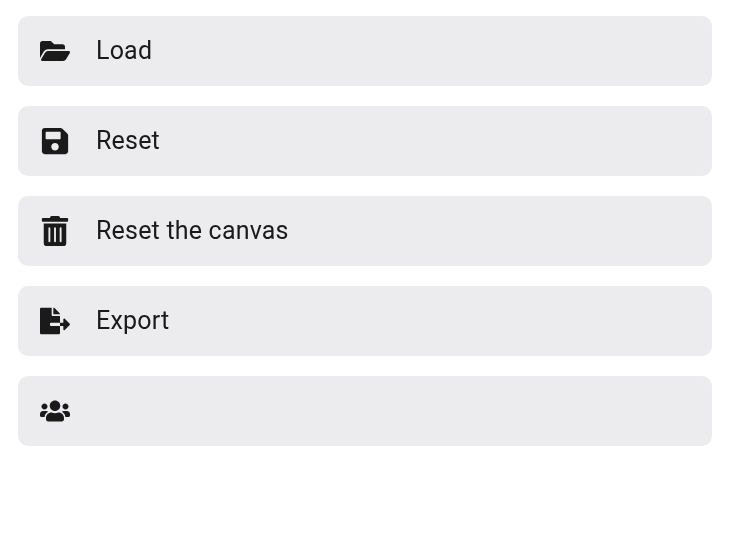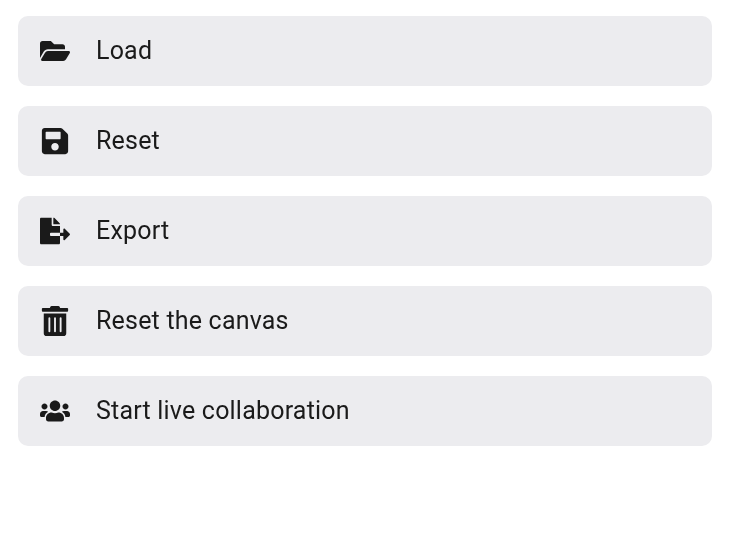--- a/index.html
+++ b/index.html
@@ -66,38 +66,37 @@
     <span class="icon">
       <svg viewBox="0 0 448 512">
           <path d="M433.941 129.941l-83.882-83.882A48 48 0 0 0 316.118 32H48C21.49 32 0 53.49 0 80v352c0 26.51 21.49 48 48 48h352c26.51 0 48-21.49 48-48V163.882a48 48 0 0 0-14.059-33.941zM224 416c-35.346 0-64-28.654-64-64 0-35.346 28.654-64 64-64s64 28.654 64 64c0 35.346-28.654 64-64 64zm96-304.52V212c0 6.627-5.373 12-12 12H76c-6.627 0-12-5.373-12-12V108c0-6.627 5.373-12 12-12h228.52c3.183 0 6.235 1.264 8.485 3.515l3.48 3.48A11.996 11.996 0 0 1 320 111.48z"></path>
         </svg>
     </span>
     <span class="label">Reset</span>
   </div>
 
   <div class="menu-item">
     <span class="icon">
+      <svg viewBox="0 0 448 512">
+          <path d="M32 464a48 48 0 0 0 48 48h288a48 48 0 0 0 48-48V128H32zm272-256a16 16 0 0 1 32 0v224a16 16 0 0 1-32 0zm-96 0a16 16 0 0 1 32 0v224a16 16 0 0 1-32 0zm-96 0a16 16 0 0 1 32 0v224a16 16 0 0 1-32 0zM432 32H312l-9.4-18.7A24 24 0 0 0 281.1 0H166.8a23.72 23.72 0 0 0-21.4 13.3L136 32H16A16 16 0 0 0 0 48v32a16 16 0 0 0 16 16h416a16 16 0 0 0 16-16V48a16 16 0 0 0-16-16z"></path>
+        </svg>
+    </span>
+    <span class="label">Reset the canvas</span>
+  </div>
+
+  <div class="menu-item">
+    <span class="icon">
       <svg viewBox="0 0 576 512">
           <path d="M384 121.9c0-6.3-2.5-12.4-7-16.9L279.1 7c-4.5-4.5-10.6-7-17-7H256v128h128zM571 308l-95.7-96.4c-10.1-10.1-27.4-3-27.4 11.3V288h-64v64h64v65.2c0 14.3 17.3 21.4 27.4 11.3L571 332c6.6-6.6 6.6-17.4 0-24zm-379 28v-32c0-8.8 7.2-16 16-16h176V160H248c-13.2 0-24-10.8-24-24V0H24C10.7 0 0 10.7 0 24v464c0 13.3 10.7 24 24 24h336c13.3 0 24-10.7 24-24V352H208c-8.8 0-16-7.2-16-16z"></path>
         </svg>
     </span>
     <span class="label">Export</span>
   </div>
 
   <div class="menu-item">
     <span class="icon">
-      <svg viewBox="0 0 448 512">
-          <path d="M32 464a48 48 0 0 0 48 48h288a48 48 0 0 0 48-48V128H32zm272-256a16 16 0 0 1 32 0v224a16 16 0 0 1-32 0zm-96 0a16 16 0 0 1 32 0v224a16 16 0 0 1-32 0zm-96 0a16 16 0 0 1 32 0v224a16 16 0 0 1-32 0zM432 32H312l-9.4-18.7A24 24 0 0 0 281.1 0H166.8a23.72 23.72 0 0 0-21.4 13.3L136 32H16A16 16 0 0 0 0 48v32a16 16 0 0 0 16 16h416a16 16 0 0 0 16-16V48a16 16 0 0 0-16-16z"></path>
-        </svg>
-    </span>
-    <span class="label">Reset the canvas</span>
-  </div>
-
-  <div class="menu-item">
-    <span class="icon">
       <svg viewBox="0 0 640 512">
           <path d="M96 224c35.3 0 64-28.7 64-64s-28.7-64-64-64-64 28.7-64 64 28.7 64 64 64zm448 0c35.3 0 64-28.7 64-64s-28.7-64-64-64-64 28.7-64 64 28.7 64 64 64zm32 32h-64c-17.6 0-33.5 7.1-45.1 18.6 40.3 22.1 68.9 62 75.1 109.4h66c17.7 0 32-14.3 32-32v-32c0-35.3-28.7-64-64-64zm-256 0c61.9 0 112-50.1 112-112S381.9 32 320 32 208 82.1 208 144s50.1 112 112 112zm76.8 32h-8.3c-20.8 10-43.9 16-68.5 16s-47.6-6-68.5-16h-8.3C179.6 288 128 339.6 128 403.2V432c0 26.5 21.5 48 48 48h288c26.5 0 48-21.5 48-48v-28.8c0-63.6-51.6-115.2-115.2-115.2zm-223.7-13.4C161.5 263.1 145.6 256 128 256H64c-35.3 0-64 28.7-64 64v32c0 17.7 14.3 32 32 32h65.9c6.3-47.4 34.9-87.3 75.2-109.4z"></path>
         </svg>
     </span>
-    <span class="label">Start live collaboration</span>
   </div>
 
 </div>
 
 </body></html>

